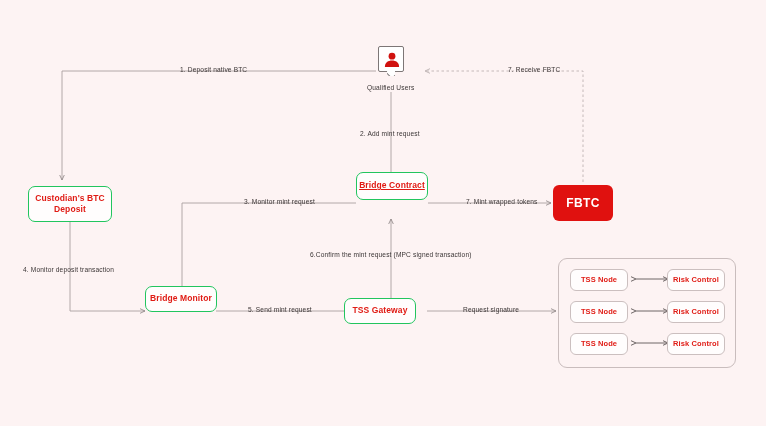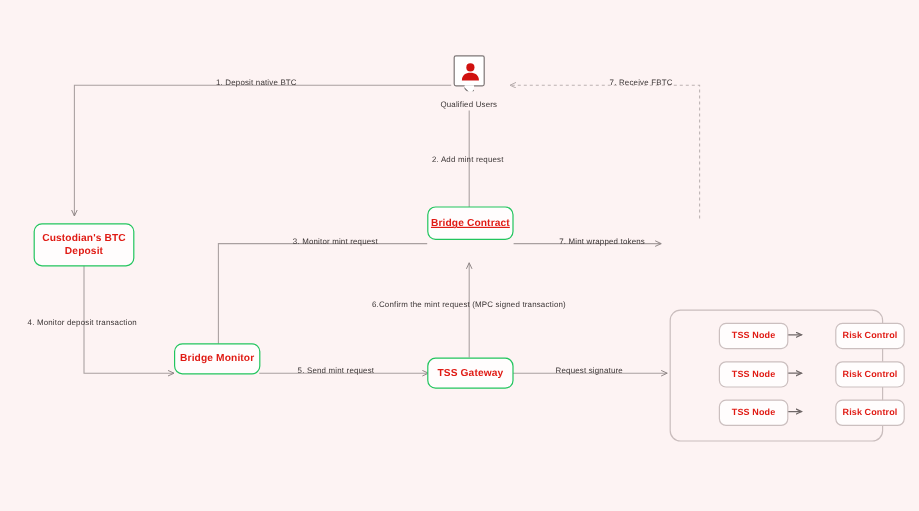--- a/index.html
+++ b/index.html
@@ -45,21 +45,20 @@
     border: none;
     color: #ffffff;
     font-size: 12px;
     letter-spacing: .4px;
     border-radius: 6px;
   }
   .node.small {
     font-size: 7.5px;
     border-radius: 6px;
     border-color: #cbbfbf;
-    margin-left: 29px;
   }
   .cluster {
     position: absolute;
     box-sizing: border-box;
     border: 1px solid #c9bdbd;
     border-radius: 9px;
     background: transparent;
   }
   .edge-label {
     position: absolute;
@@ -162,24 +161,25 @@
 
   <div class="node" style="left:28px; top:186px; width:84px; height:36px;">
     <span>
       <span>Custodian's BTC</span><br>
       <span>Deposit</span>
     </span>
   </div>
 
   <div class="node" style="left:356px; top:172px; width:72px; height:28px;text-decoration:underline;">Bridge Contract</div>
 
+  <div class="node solid" style="left:553px; top:185px; width:60px; height:36px;">FBTC</div>
 
   <div class="node" style="left:145px; top:286px; width:72px; height:26px;">Bridge Monitor</div>
 
-  <div class="node" style="left:356px; top:298px; width:72px; height:26px;">TSS Gateway</div>
+  <div class="node" style="left:344px; top:298px; width:72px; height:26px;">TSS Gateway</div>
 
   <div class="cluster" style="left:558px; top:258px; width:178px; height:110px;">
     <div class="node small" style="left:11px; top:10px; width:58px; height:22px;">TSS Node</div>
     <div class="node small" style="left:11px; top:42px; width:58px; height:22px;">TSS Node</div>
     <div class="node small" style="left:11px; top:74px; width:58px; height:22px;">TSS Node</div>
 
     <div class="node small" style="left:108px; top:10px; width:58px; height:22px;">Risk Control</div>
     <div class="node small" style="left:108px; top:42px; width:58px; height:22px;">Risk Control</div>
     <div class="node small" style="left:108px; top:74px; width:58px; height:22px;">Risk Control</div>
   </div>

